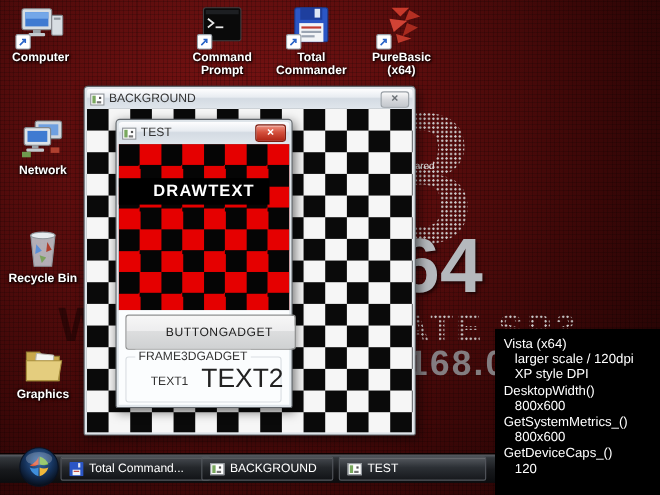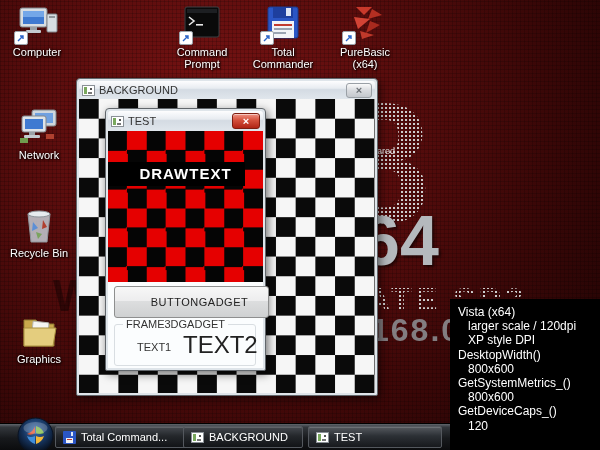--- a/index.html
+++ b/index.html
@@ -20,21 +20,21 @@
   .wp-64{left:361px;top:206px;font-size:70px;color:#b5b9bd;text-shadow:2px 2px 3px rgba(0,0,0,.55);}
   .wp-ate{left:366px;top:282px;font-size:34px;letter-spacing:3px;}
   .wp-ip{left:371px;top:314px;font-size:32px;letter-spacing:2px;color:#8f9296;opacity:.85;}
   .wp-ared{left:377px;top:147px;font-size:9px;font-weight:normal;color:#e4e4e4;}
   .wp-w{left:53px;top:274px;font-size:44px;color:rgba(0,0,0,.38);}
 
   
   .dicon{position:absolute;width:74px;z-index:2;text-align:center;cursor:default;}
   .dicon .ic{position:relative;width:46px;height:40px;margin:0 auto;}
   .dicon .lbl{margin-top:1px;font-size:11px;color:#fff;line-height:12px;
-              text-shadow:1px 1px 2px #000,0 0 3px #000;}
+              text-shadow:1px 1px 2px #000,0 0 3px #000;font-weight:bold;}
   .sc-arrow{position:absolute;left:0;bottom:0;width:12px;height:12px;background:#fff;
             border:1px solid #9aa2aa;border-radius:2px;}
   .sc-arrow svg{position:absolute;left:1px;top:1px;}
 
   
   .win{position:absolute;background:#dfe5ea;border:1px solid #61666b;border-radius:4px 4px 2px 2px;
        box-shadow:2px 3px 10px rgba(0,0,0,.55);padding:2px;box-sizing:border-box;}
   .titlebar{height:18px;display:flex;align-items:center;gap:4px;padding:0 3px;
             background:linear-gradient(180deg,#fdfdfe 0%,#e8ecf1 40%,#d4dbe3 48%,#e0e6ec 100%);
             border-radius:3px 3px 0 0;}
@@ -59,21 +59,21 @@
   .frame3d .flabel{position:absolute;left:8px;top:-7px;background:#fbfdfe;padding:0 3px;font-size:11px;color:#333;}
   .text1{position:absolute;left:22px;top:16px;font-size:11px;color:#333;}
   .text2{position:absolute;left:68px;top:6px;font-size:24px;color:#222;}
 
   
   #infobox{left:450px;top:299px;width:150px;height:151px;background:#000;z-index:6;
            color:#fff;font-size:12px;line-height:14.2px;padding:6px 0 0 8px;box-sizing:border-box;}
   #infobox .ind{padding-left:10px;}
 
   
-  #taskbar{left:0;bottom:0;width:520px;height:26px;z-index:5;
+  #taskbar{left:0;bottom:11px;width:520px;height:26px;z-index:5;
            background:linear-gradient(180deg,#61666c 0%,#33373c 12%,#17191c 55%,#0b0c0e 100%);
            border-top:1px solid #000;}
   .tbtn{position:absolute;top:2px;height:20px;border:1px solid #54585e;border-radius:2px;
         background:linear-gradient(#45494f,#24272b 45%,#121417);display:flex;align-items:center;gap:5px;
         padding:0 7px;color:#fff;font-size:11px;box-shadow:inset 0 1px 0 rgba(255,255,255,.15);white-space:nowrap;}
   .tbtn.active{background:linear-gradient(#55595f,#2c3035 45%,#17191d);}
   #orb{left:17px;top:-7px;width:37px;height:37px;position:absolute;}
 
   .formicon{display:inline-block;width:13px;height:11px;background:#fff;border:1px solid #8a9096;
             position:relative;box-sizing:border-box;}

